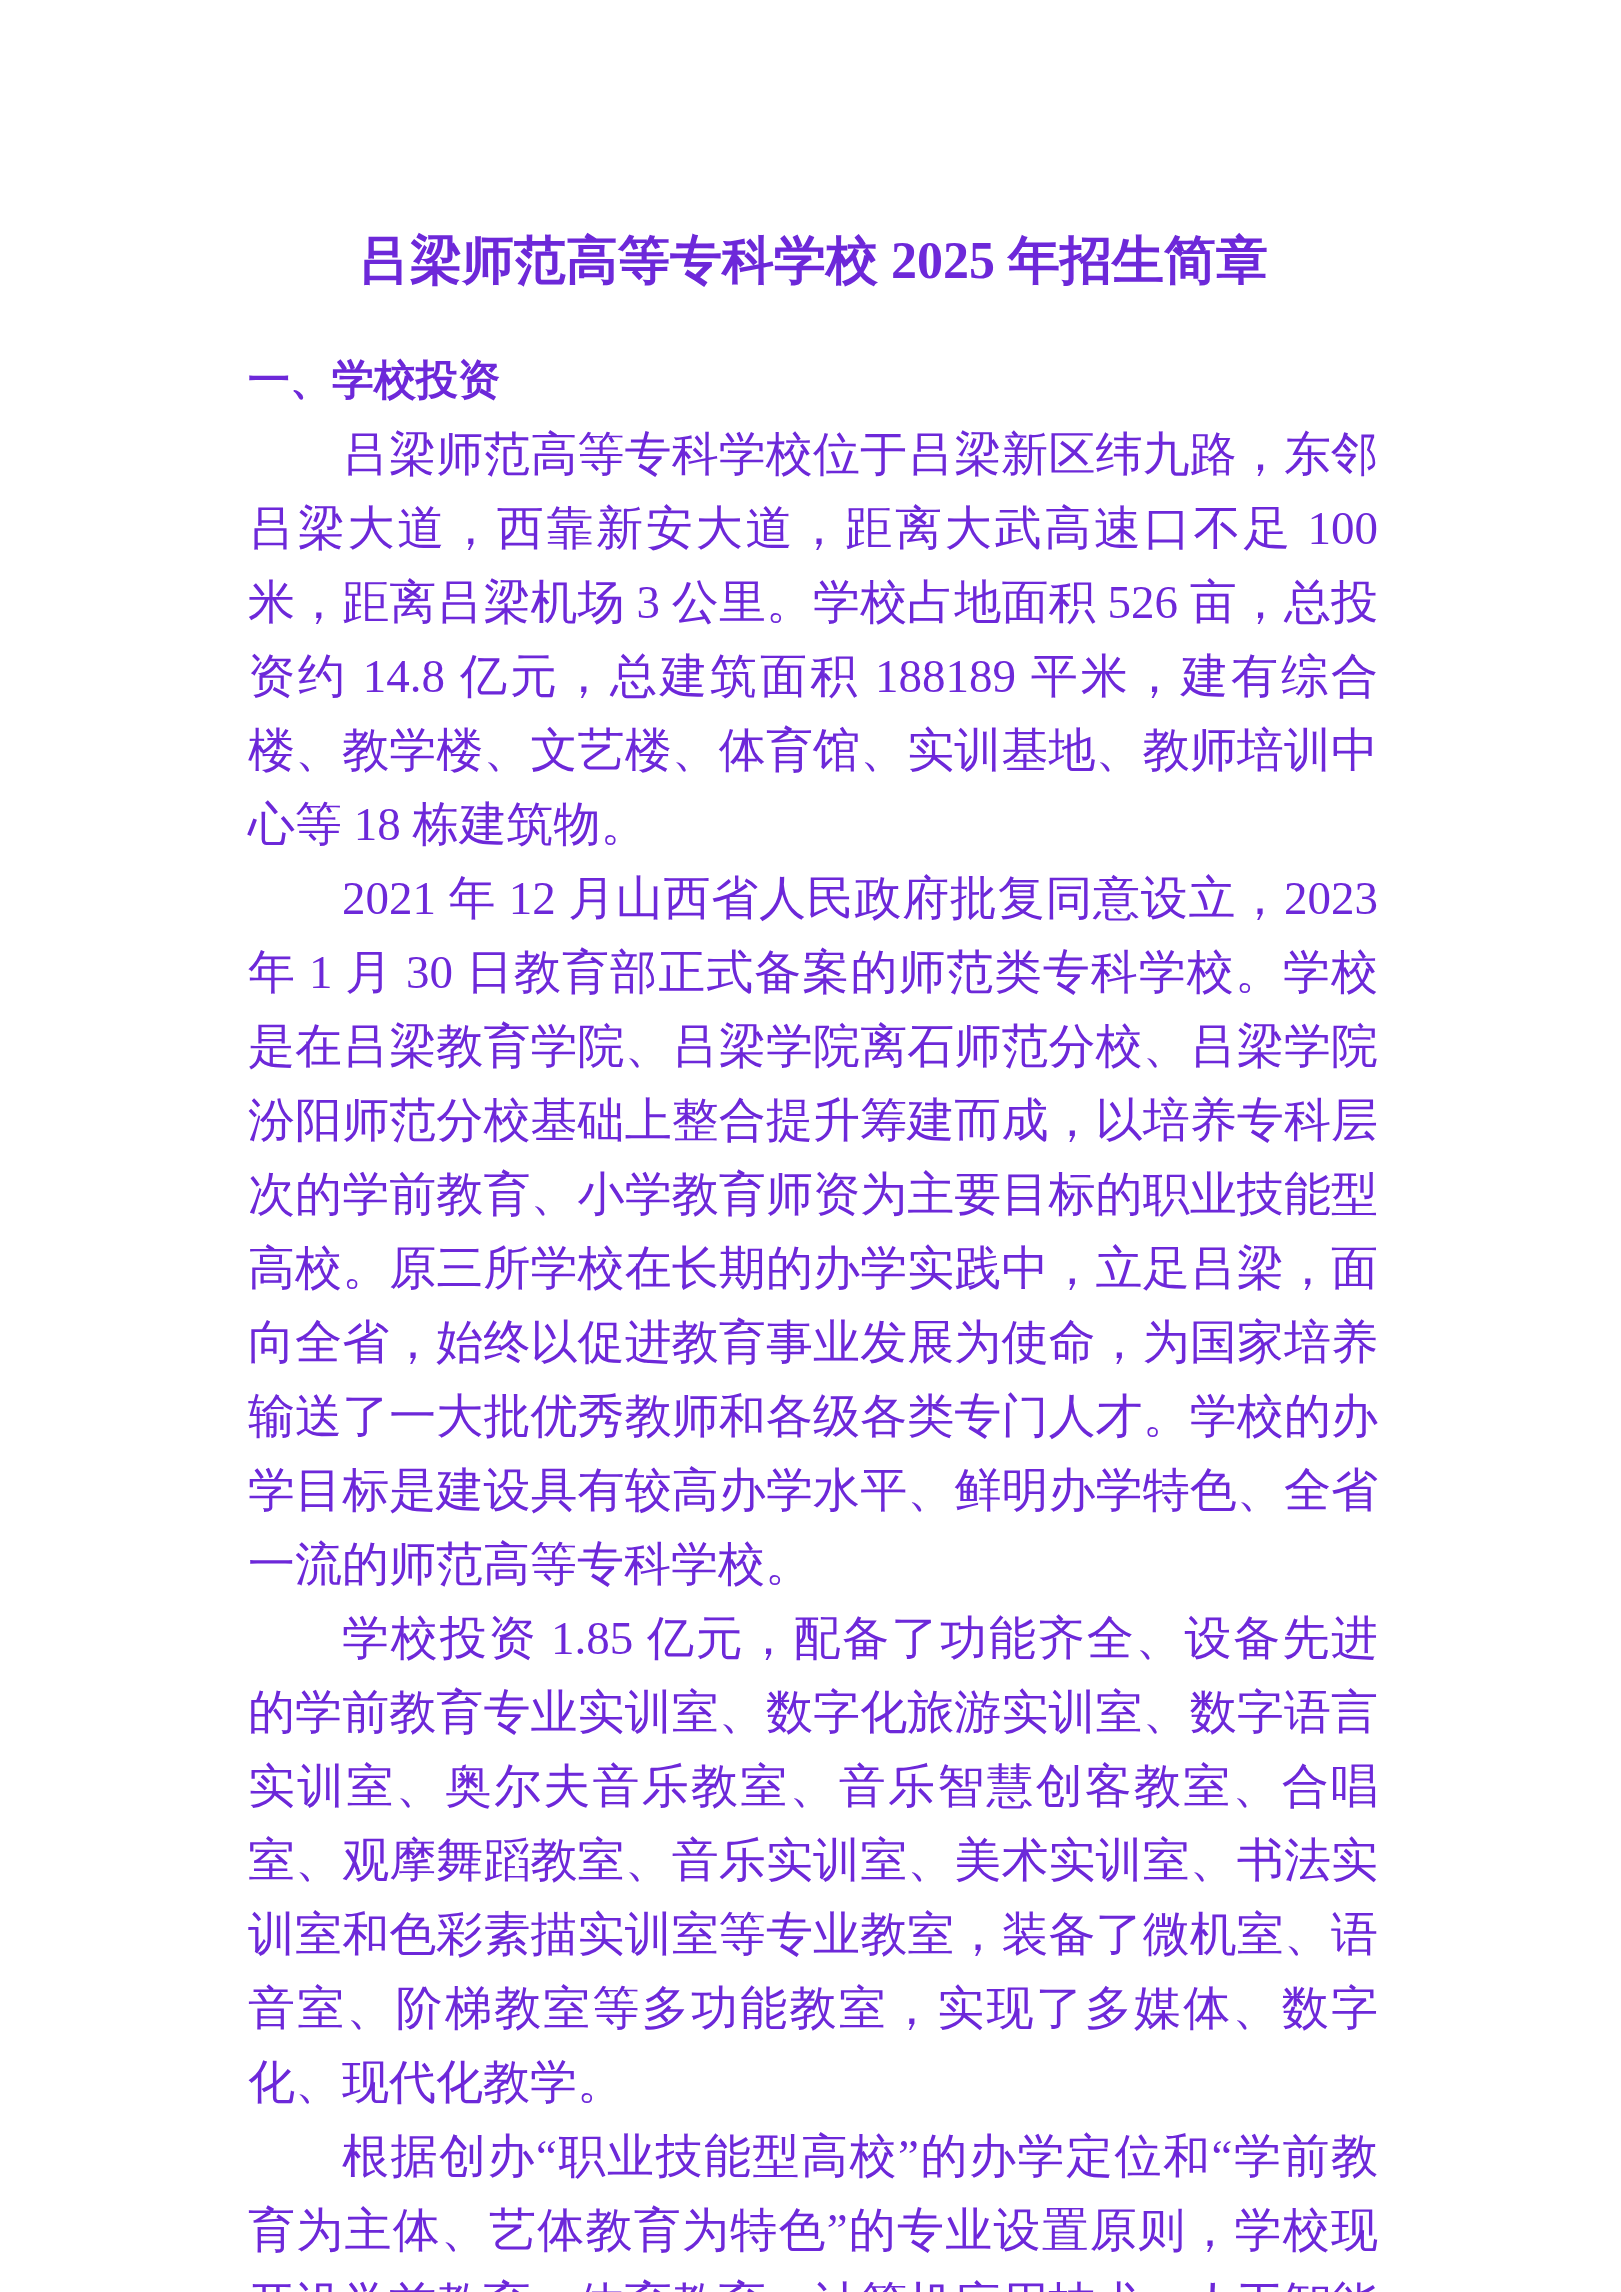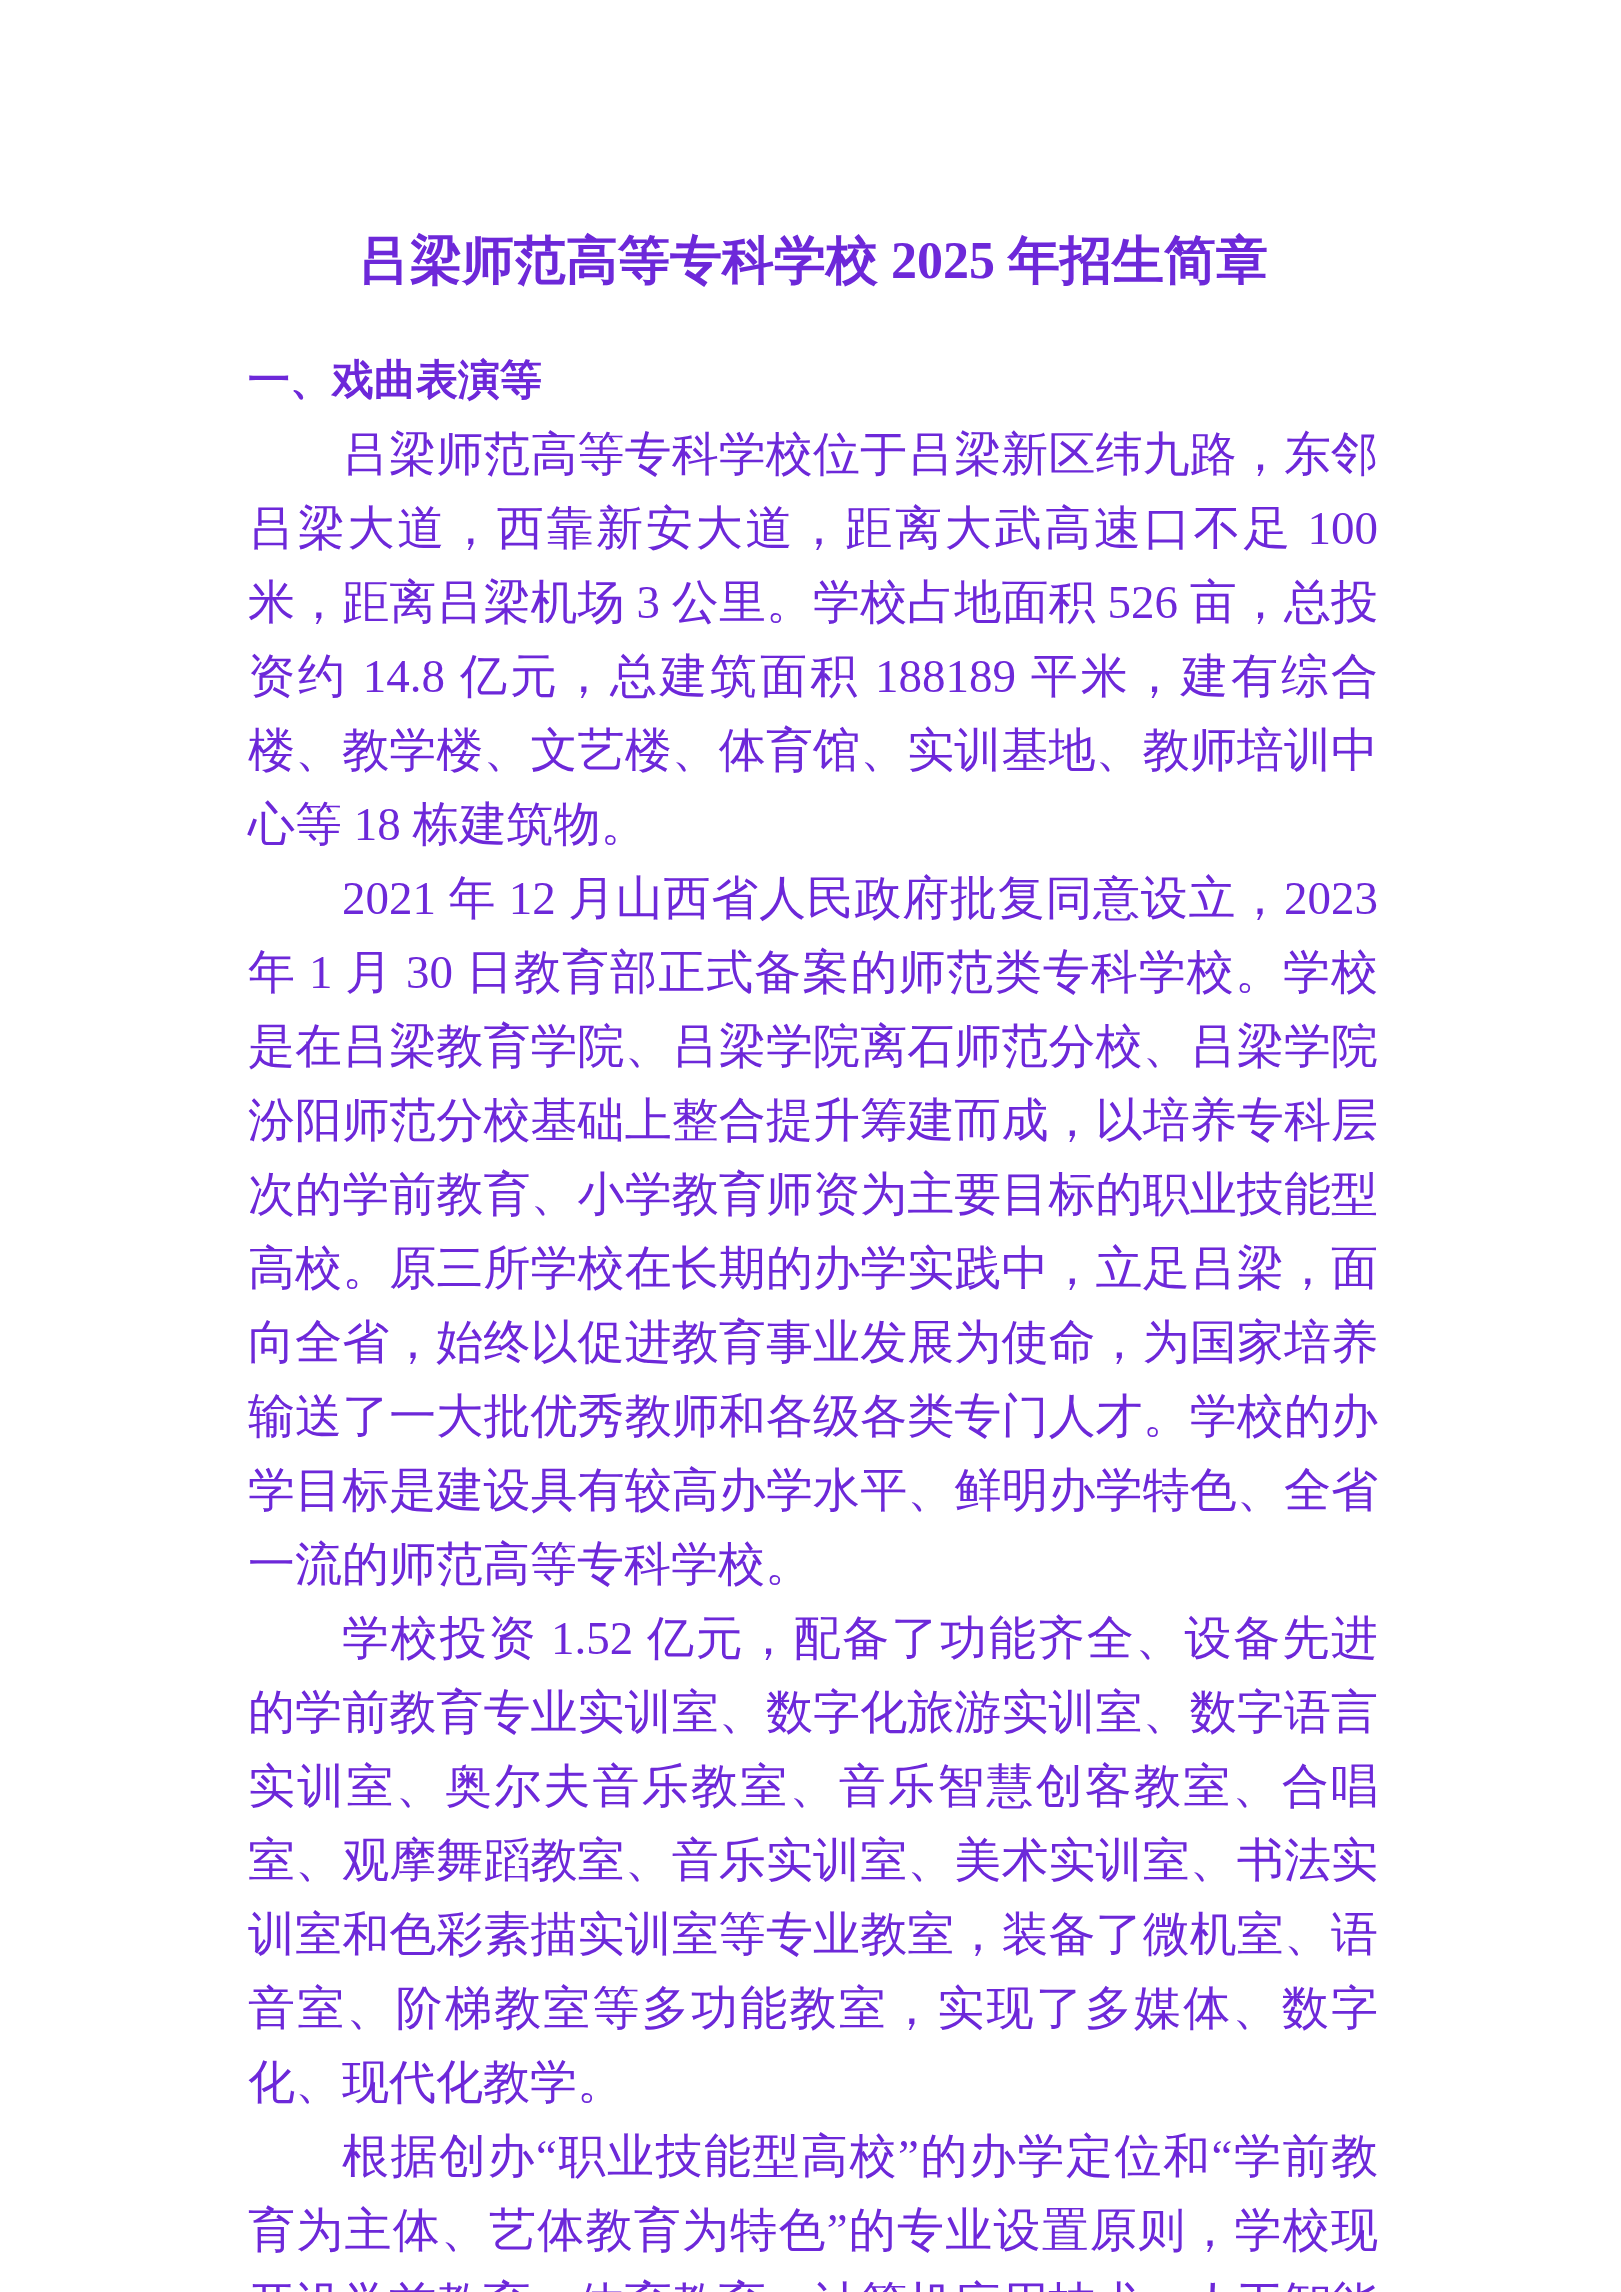--- a/index.html
+++ b/index.html
@@ -42,24 +42,24 @@
     word-break: break-all;
   }
 </style>
 </head>
 <body>
 
 <main class="page">
   <h1 class="doc-title">吕梁师范高等专科学校 2025 年招生简章</h1>
 
   <section>
-    <h2 class="section-heading">一、戏曲表演等</h2>
+    <h2 class="section-heading">一、学校投资</h2>
 
     <p class="body-para">吕梁师范高等专科学校位于吕梁新区纬九路，东邻吕梁大道，西靠新安大道，距离大武高速口不足 100 米，距离吕梁机场 3 公里。学校占地面积 526 亩，总投资约 14.8 亿元，总建筑面积 188189 平米，建有综合楼、教学楼、文艺楼、体育馆、实训基地、教师培训中心等 18 栋建筑物。</p>
 
     <p class="body-para">2021 年 12 月山西省人民政府批复同意设立，2023 年 1 月 30 日教育部正式备案的师范类专科学校。学校是在吕梁教育学院、吕梁学院离石师范分校、吕梁学院汾阳师范分校基础上整合提升筹建而成，以培养专科层次的学前教育、小学教育师资为主要目标的职业技能型高校。原三所学校在长期的办学实践中，立足吕梁，面向全省，始终以促进教育事业发展为使命，为国家培养输送了一大批优秀教师和各级各类专门人才。学校的办学目标是建设具有较高办学水平、鲜明办学特色、全省一流的师范高等专科学校。</p>
 
-    <p class="body-para">学校投资 1.52 亿元，配备了功能齐全、设备先进的学前教育专业实训室、数字化旅游实训室、数字语言实训室、奥尔夫音乐教室、音乐智慧创客教室、合唱室、观摩舞蹈教室、音乐实训室、美术实训室、书法实训室和色彩素描实训室等专业教室，装备了微机室、语音室、阶梯教室等多功能教室，实现了多媒体、数字化、现代化教学。</p>
+    <p class="body-para">学校投资 1.85 亿元，配备了功能齐全、设备先进的学前教育专业实训室、数字化旅游实训室、数字语言实训室、奥尔夫音乐教室、音乐智慧创客教室、合唱室、观摩舞蹈教室、音乐实训室、美术实训室、书法实训室和色彩素描实训室等专业教室，装备了微机室、语音室、阶梯教室等多功能教室，实现了多媒体、数字化、现代化教学。</p>
 
     <p class="body-para">根据创办“职业技能型高校”的办学定位和“学前教育为主体、艺体教育为特色”的专业设置原则，学校现开设学前教育、体育教育、计算机应用技术、人工智能技术应用、智能互联网络技术、数据中心运行与管理、婴幼儿托育服务与管理、旅游英语、研学旅行管理与服务、中文、运动训练、舞蹈表演、戏曲表演等 13 个专业。</p>
   </section>
 </main>
 
 
 </body></html>

